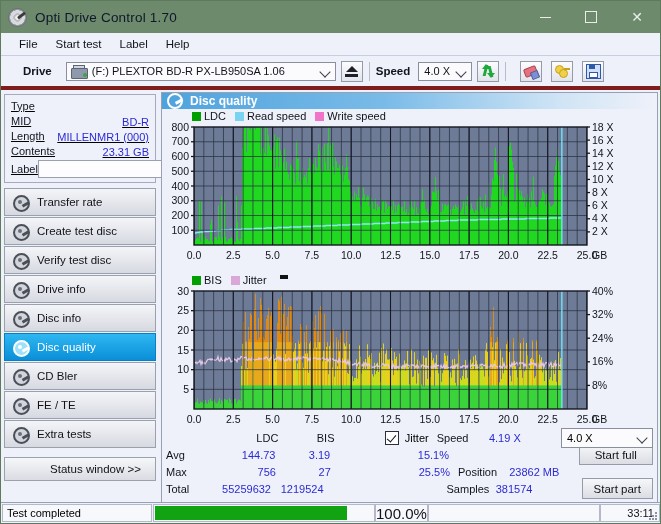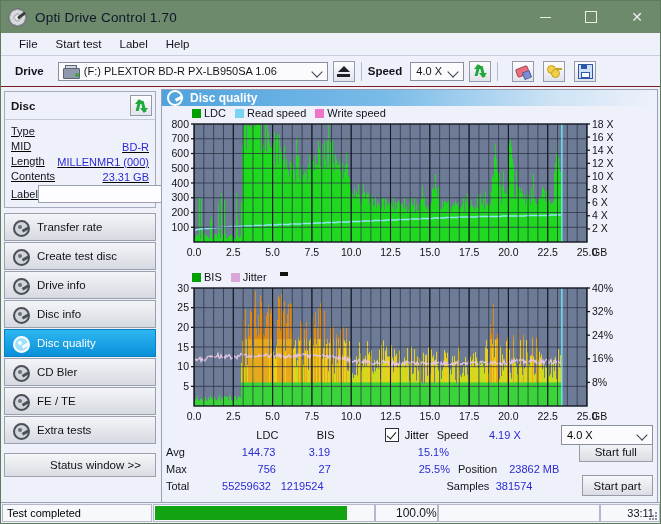--- a/index.html
+++ b/index.html
@@ -27,21 +27,21 @@
   .tb-btn .min{width:11px;height:1px;background:#e9eee9;}
   .tb-btn .max{width:10px;height:10px;border:1px solid #e9eee9;}
 
   
   .menubar{height:22px;background:#eff1fa;display:flex;align-items:center;
            padding-left:9px;border-bottom:1px solid #c9cde0;}
   .menuitem{padding:2px 9px;color:#11131a;font-size:11.5px;}
 
   
   .drivebar{height:30px;background:#eff1fa;display:flex;align-items:center;
-            padding:0 6px;border-bottom:1px solid #7f1d1d;}
+            padding:0 14px;border-bottom:4px solid #7f1d1d;}
   .lbl-bold{font-weight:bold;color:#12141c;font-size:11.5px;}
   .combo{height:19px;border:1px solid #8a8f9e;background:#fbfbfd;display:flex;
          align-items:center;box-sizing:border-box;position:relative;}
   .combo .caret{position:absolute;right:6px;top:5px;width:7px;height:7px;
      border-left:1.4px solid #3b4050;border-bottom:1.4px solid #3b4050;
      transform:rotate(-45deg);}
   #drive-combo{flex:0 0 270px;margin-left:14px;padding-left:4px;}
   .drv-ico{width:16px;height:13px;margin-right:5px;position:relative;flex:none;}
   .drv-ico .b1{position:absolute;left:0;top:3px;width:15px;height:9px;background:#8e99ad;
      border:1px solid #5b6475;border-radius:1px;}
@@ -156,21 +156,21 @@
      background:linear-gradient(#f6f7f9,#dbdde4);display:flex;align-items:center;
      justify-content:center;font-size:11.5px;color:#11131a;box-sizing:border-box;}
 
   
   .bottom{position:absolute;left:0;bottom:0;width:659px;height:20px;display:flex;align-items:center;
           border-top:1px solid #9aa0b4;background:#eff1fa;}
   .bs-cell{border:1px solid #b4b9c9;height:18px;box-sizing:border-box;display:flex;align-items:center;
            background:#f7f8fc;}
   .prog{position:relative;flex:0 0 222px;margin-left:1px;}
   .prog .bar{position:absolute;left:1px;top:1px;bottom:1px;width:192px;background:#12a312;}
-  .pct{flex:0 0 52px;justify-content:center;font-size:12px;color:#11131a;padding-left:20px;}
+  .pct{flex:0 0 52px;justify-content:center;font-size:15px;color:#11131a;}
   .tim{flex:0 0 60px;justify-content:flex-end;padding-right:5px;font-size:11px;color:#11131a;}
   .grip{position:absolute;right:2px;bottom:2px;width:9px;height:9px;}
   .grip i{position:absolute;width:2px;height:2px;background:#8d93a3;}
 </style>
 </head>
 <body>
 
 <div id="app">
 
   <div class="titlebar">
@@ -248,31 +248,20 @@
           <i class="b"></i>
         </span>
     </div>
   </div>
 
   <div class="main">
 
     <div class="sidebar">
 
       <div class="discbox">
-        <div class="disc-head">
-          <span class="t">Disc</span>
-          <span class="tbtn" style="margin:0;">
-            <span class="arrows">
-              <i class="h1"></i>
-                <i class="a1"></i>
-                <i class="a2"></i>
-                <i class="h2"></i>
-            </span>
-          </span>
-        </div>
         <div class="rows">
           <div class="row">
             <span class="k">Type</span>
             <span class="v">BD-R</span>
           </div>
           <div class="row">
             <span class="k">MID</span>
             <span class="v">MILLENMR1 (000)</span>
           </div>
           <div class="row">
@@ -300,20 +289,28 @@
             </span>
           <span>Transfer rate</span>
         </div>
         <div class="navbtn">
           <span class="navico">
               <i class="r"></i>
               <i class="c"></i>
               <i class="m"></i>
             </span>
           <span>Create test disc</span>
+        </div>
+        <div class="navbtn">
+          <span class="navico">
+              <i class="r"></i>
+              <i class="c"></i>
+              <i class="m"></i>
+            </span>
+          <span>Verify test disc</span>
         </div>
         <div class="navbtn">
           <span class="navico">
               <i class="r"></i>
               <i class="c"></i>
               <i class="m"></i>
             </span>
           <span>Drive info</span>
         </div>
         <div class="navbtn">

